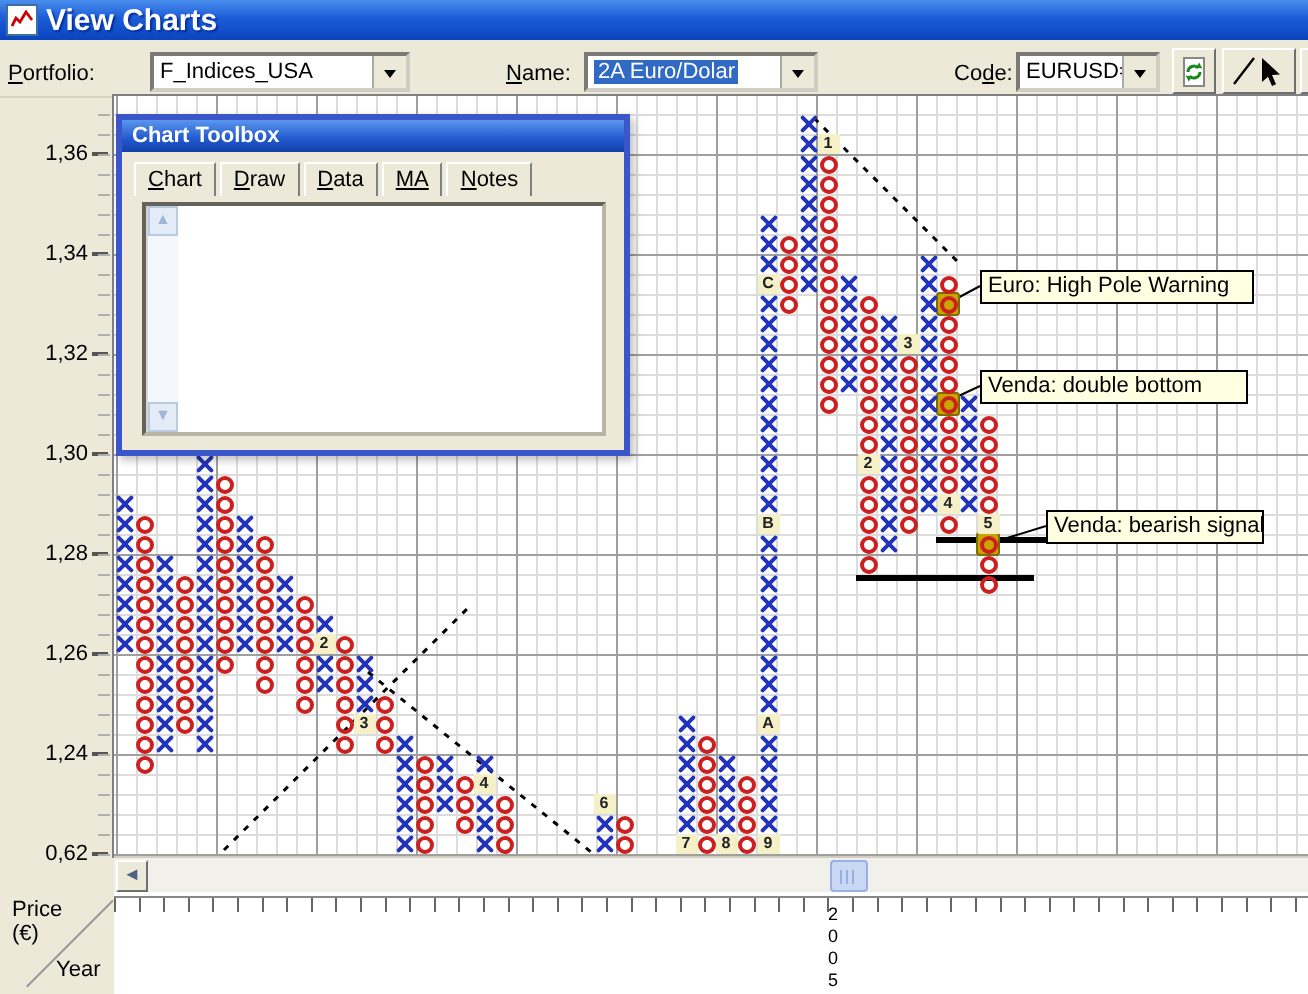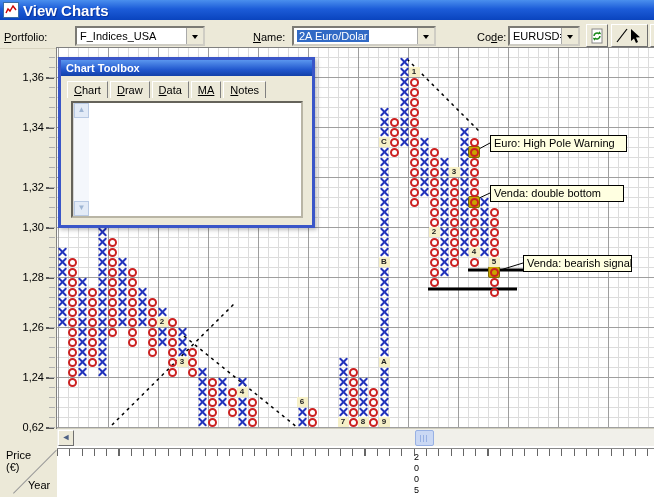--- a/index.html
+++ b/index.html
@@ -111,21 +111,21 @@
 
   <div id="toolbar">
     <span class="tlabel" style="left:4px;"><span></span><span class="u">P</span><span>ortfolio:</span></span>
     <div class="combo" style="left:75px;width:130px;">
       <span class="ctext">F_Indices_USA</span>
       <span class="cbtn">
           <span class="arr-dn"></span>
         </span>
     </div>
     <span class="tlabel" style="left:253px;"><span></span><span class="u">N</span><span>ame:</span></span>
-    <div class="combo" style="left:292px;width:144px;">
+    <div class="combo" style="left:292px;width:117px;">
       <span class="ctext"><span class="sel">2A Euro/Dolar</span></span>
       <span class="cbtn">
           <span class="arr-dn"></span>
         </span>
     </div>
     <span class="tlabel" style="left:477px;"><span>Co</span><span class="u">d</span><span>e:</span></span>
     <div class="combo" style="left:508px;width:72px;">
       <span class="ctext">EURUSD=</span>
       <span class="cbtn">
           <span class="arr-dn"></span>
@@ -145,21 +145,21 @@
           <line x1="3" y1="15" x2="13" y2="2" stroke="#000" stroke-width="1.2"></line>
           <path d="M17 2 l0 12 3 -2.6 2 4.6 2 -0.9 -2 -4.6 4 -0.3 z" fill="#000"></path>
         </svg>
     </div>
     <div class="tbtn" style="left:650px;width:6px;"></div>
   </div>
 
   <div id="yaxis">
       <div class="ylab" style="top: 71px;"><span>1,36</span><span class="dash"></span></div>
       <div class="ylab" style="top: 121px;"><span>1,34</span><span class="dash"></span></div>
-      <div class="ylab" style="top: 181px;"><span>1,32</span><span class="dash"></span></div>
+      <div class="ylab" style="top: 171px;"><span>1,32</span><span class="dash"></span></div>
       <div class="ylab" style="top: 221px;"><span>1,30</span><span class="dash"></span></div>
       <div class="ylab" style="top: 271px;"><span>1,28</span><span class="dash"></span></div>
       <div class="ylab" style="top: 321px;"><span>1,26</span><span class="dash"></span></div>
       <div class="ylab" style="top: 371px;"><span>1,24</span><span class="dash"></span></div>
       <div class="ylab" style="top: 421px;"><span>0,62</span><span class="dash"></span></div>
     </div>
   <div id="ytickstrip"></div>
 
   <div id="chart">
     <svg id="lines" width="597" height="380">

